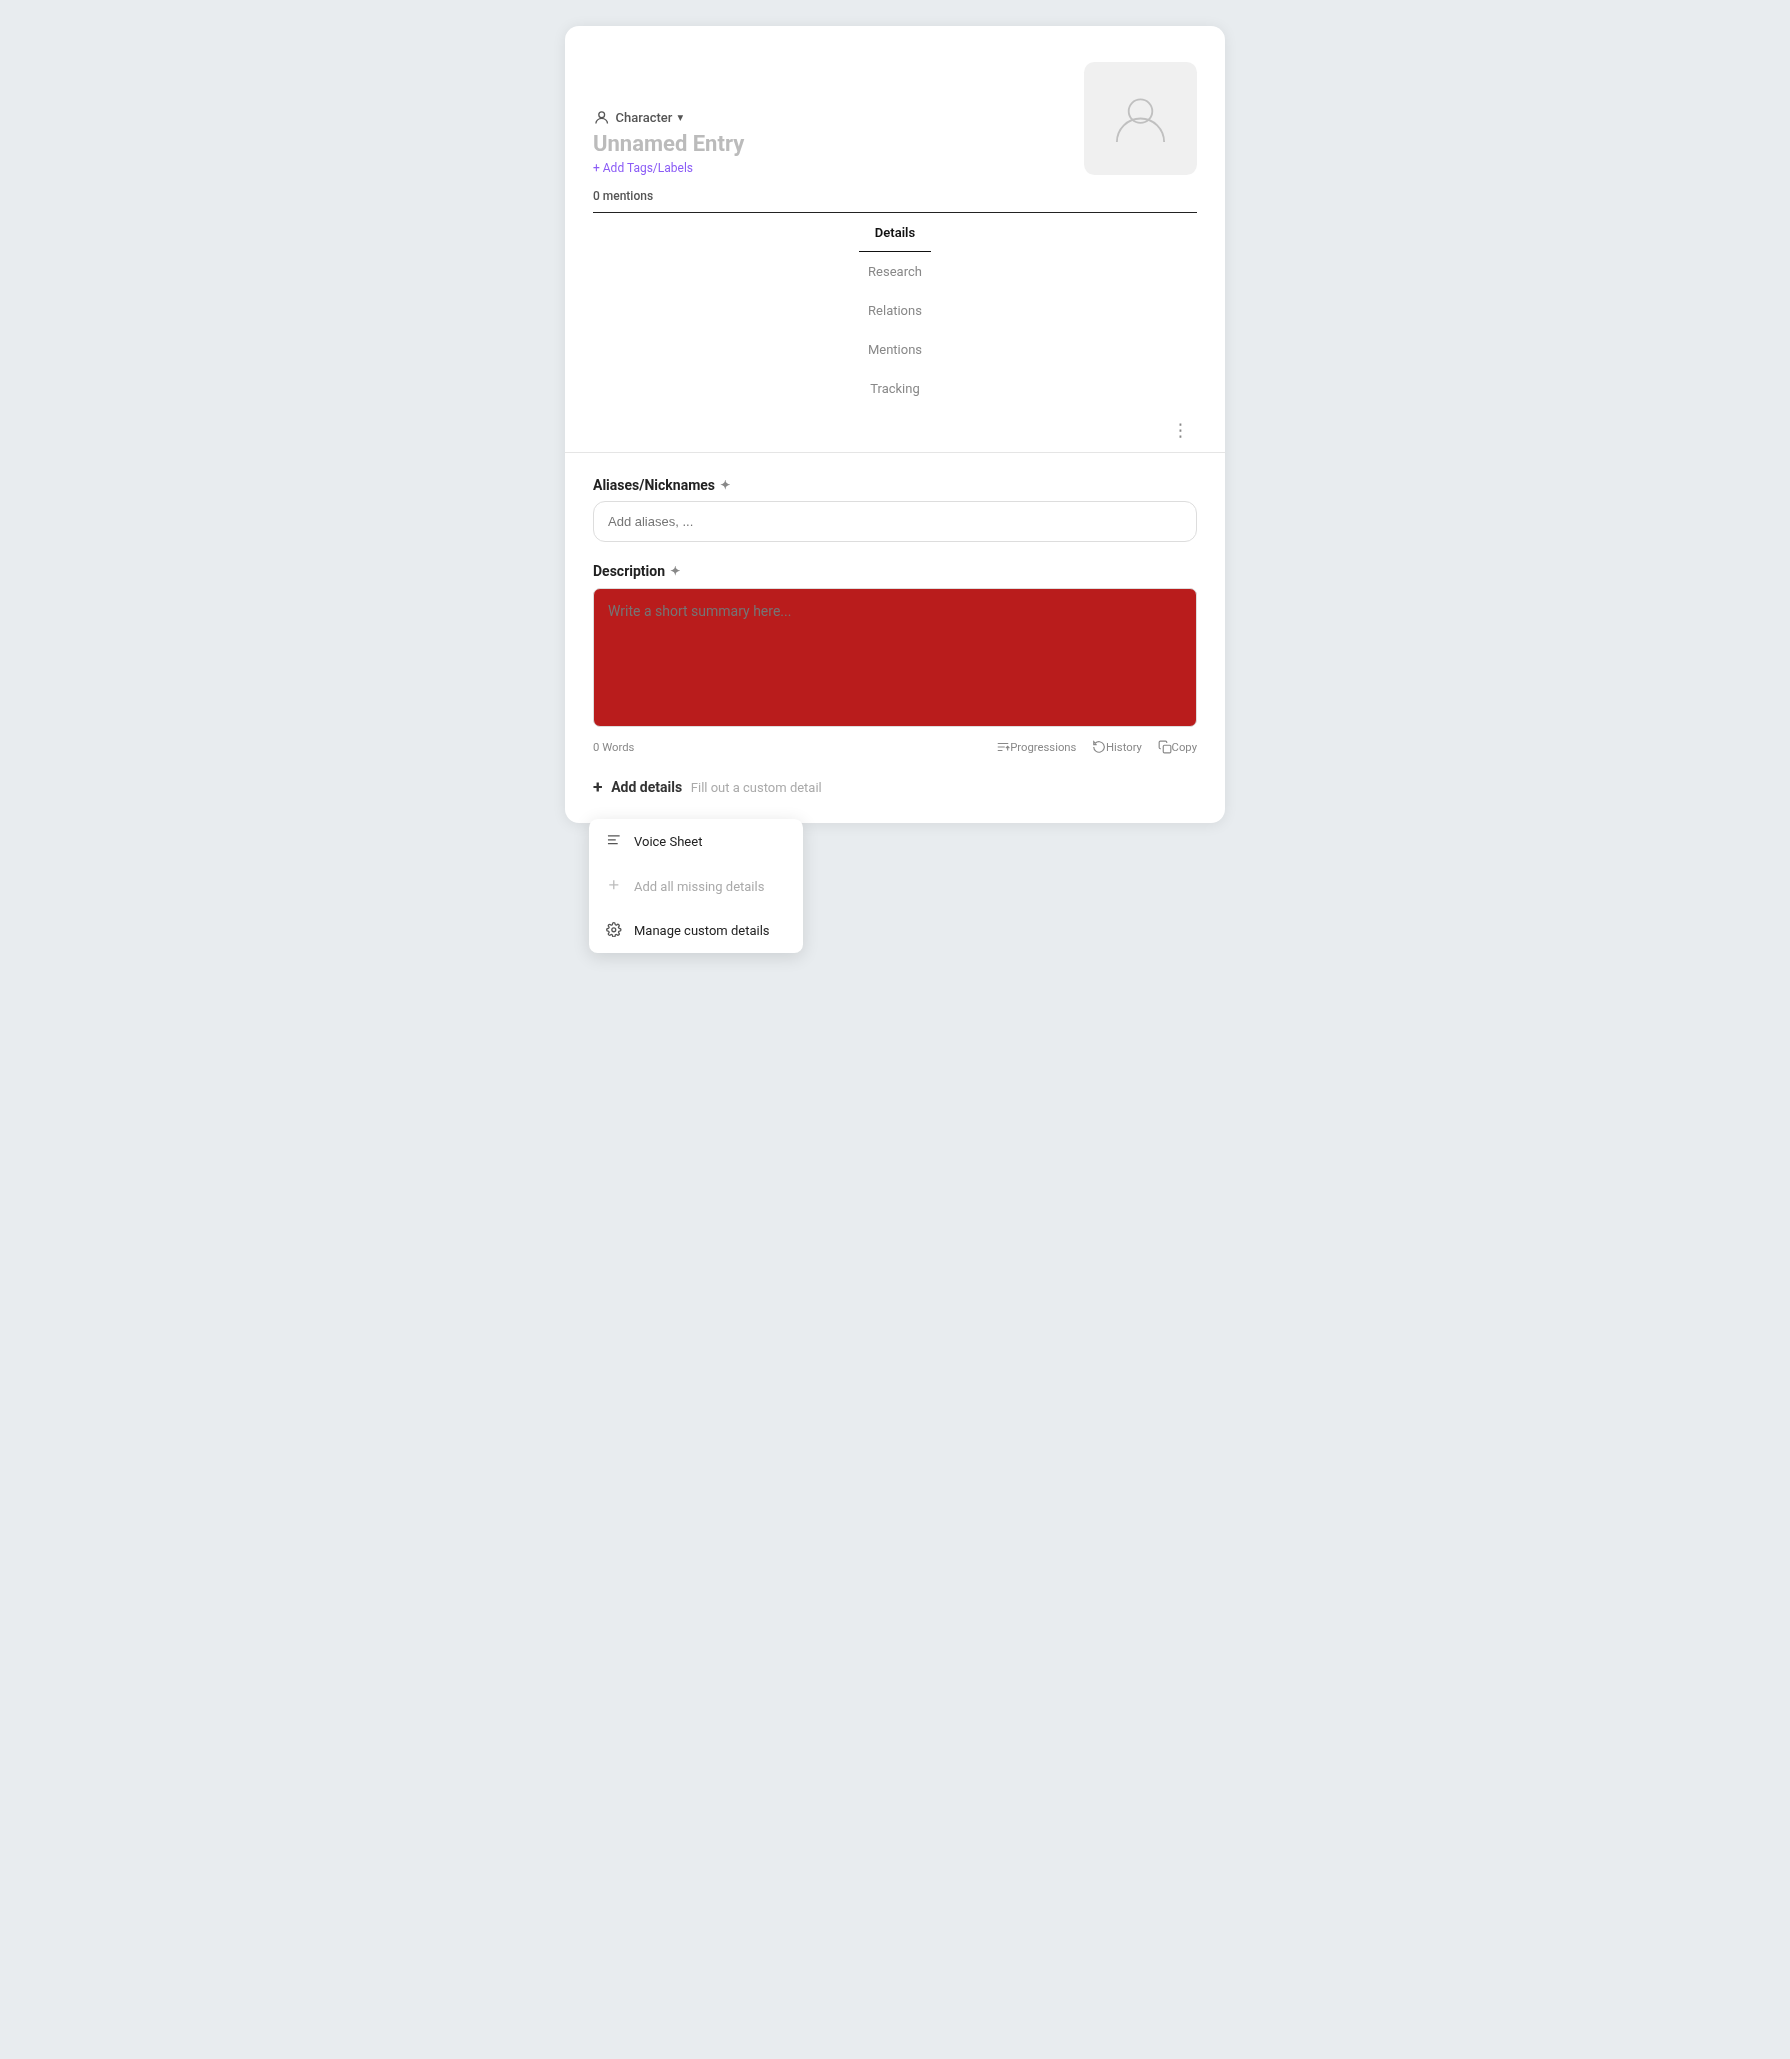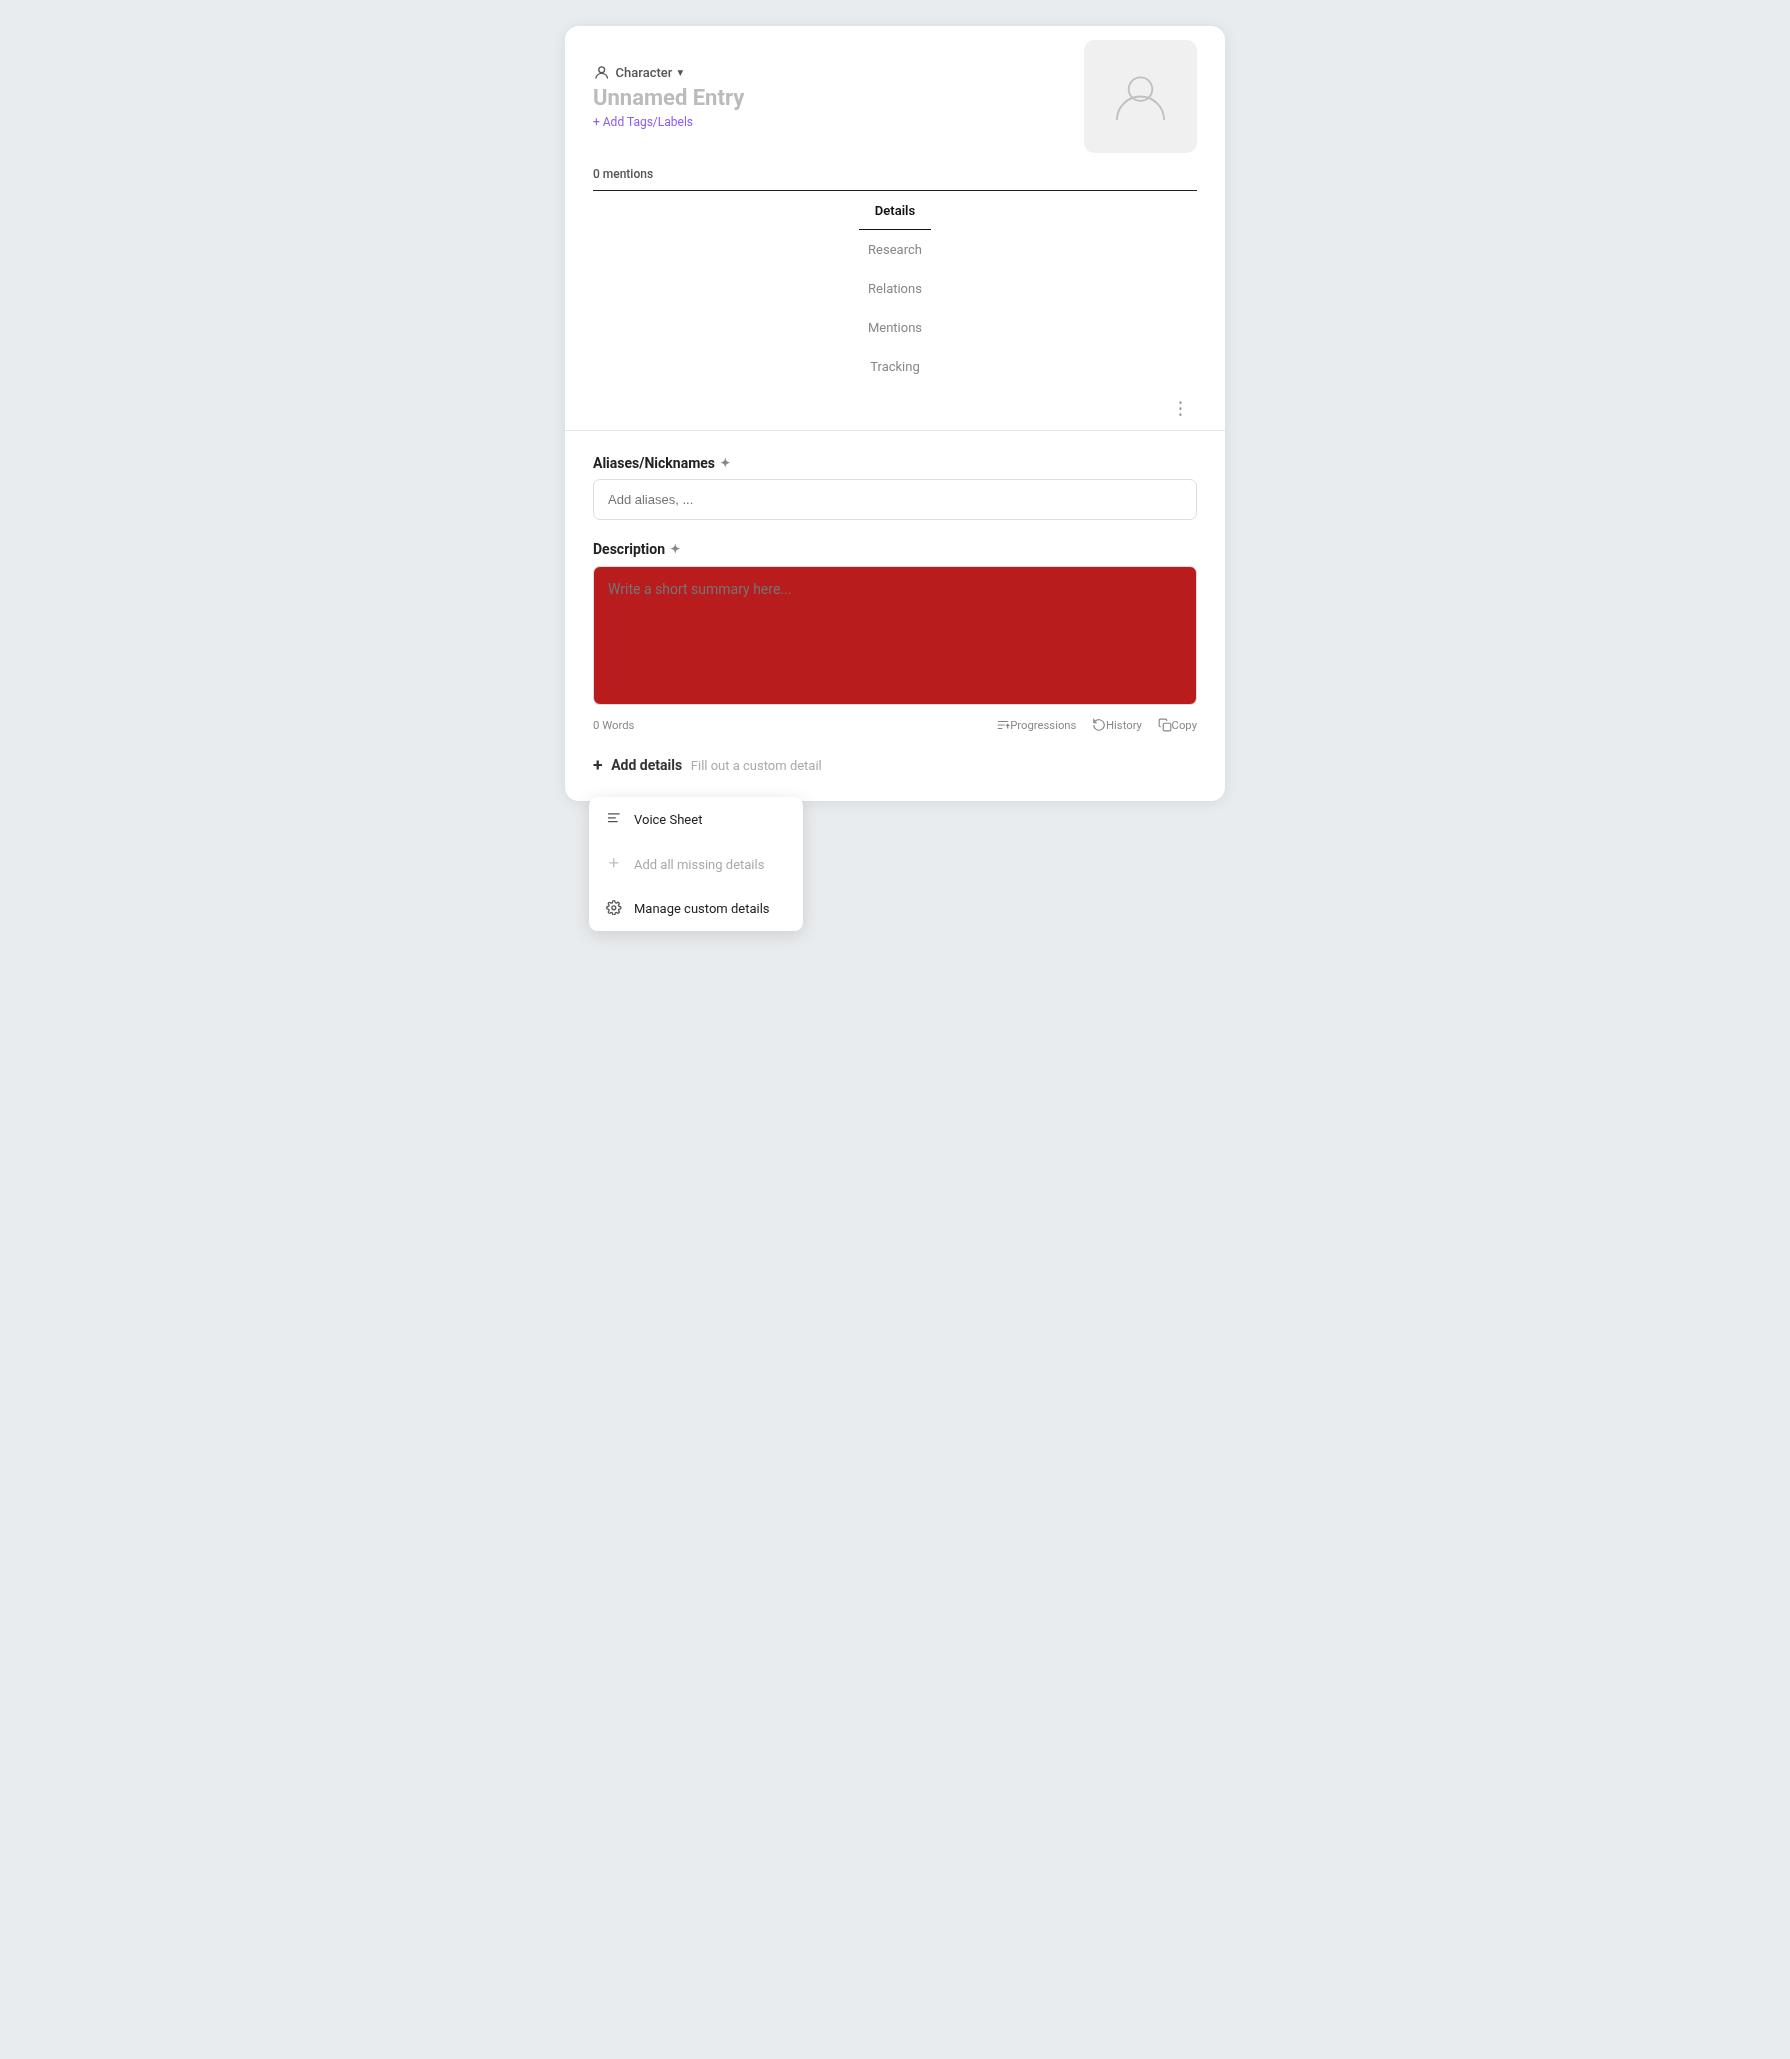--- a/index.html
+++ b/index.html
@@ -15,24 +15,24 @@
     .card {
       background: #ffffff;
       border-radius: 14px;
       width: 660px;
       box-shadow: 0 1.7px 14px rgba(0,0,0,0.08);
       overflow: visible;
       position: relative;
     }
     
     .header {
-      padding: 14px 28px 0 28px;
+      padding: 36px 28px 0 28px;
       display: flex;
       justify-content: space-between;
-      align-items: center;
+      align-items: flex-end;
     }
     .header-left { flex: 1; }
     .entry-type {
       display: flex;
       align-items: center;
       gap: 5.2px;
       color: #555;
       font-size: 13px;
       font-weight: 500;
       margin-bottom: 5.2px;
@@ -135,21 +135,21 @@
     }
     .ai-icon {
       font-size: 12px;
       color: #888;
     }
 
     
     .aliases-input {
       width: 100%;
       border: 0.9px solid #ddd;
-      border-radius: 7px;
+      border-radius: 12px;
       padding: 12px 14px;
       font-size: 13px;
       color: #15803d;
       outline: none;
       background: #fff;
       margin-bottom: 21px;
     }
 
     
     .description-textarea {

